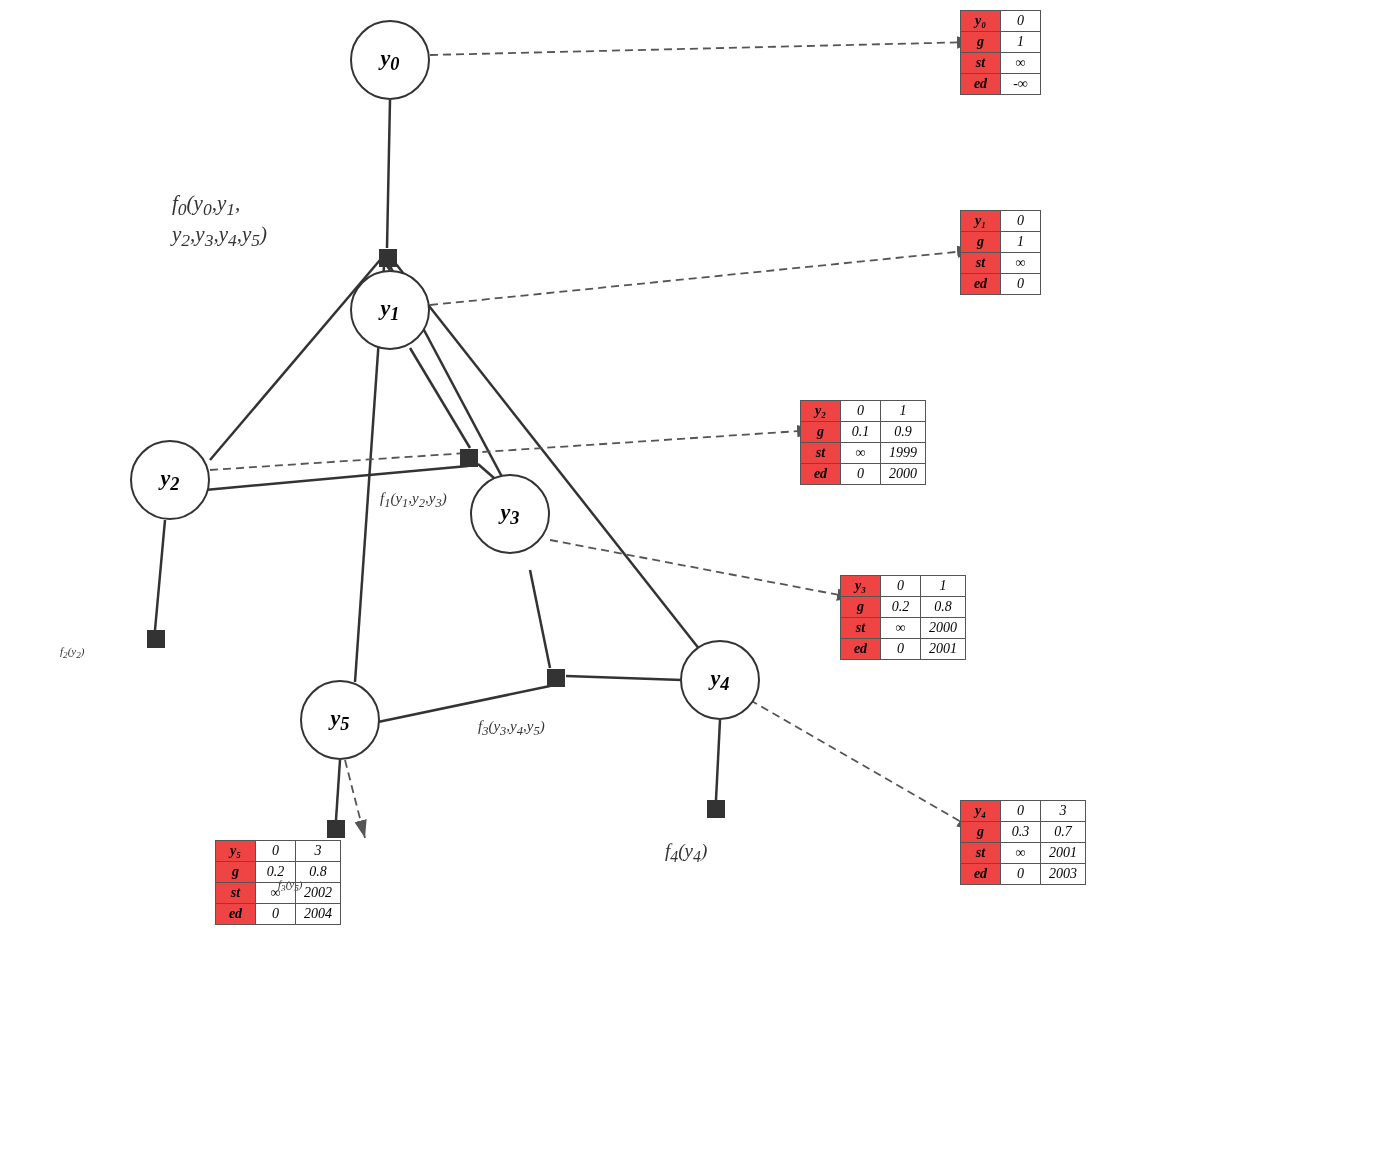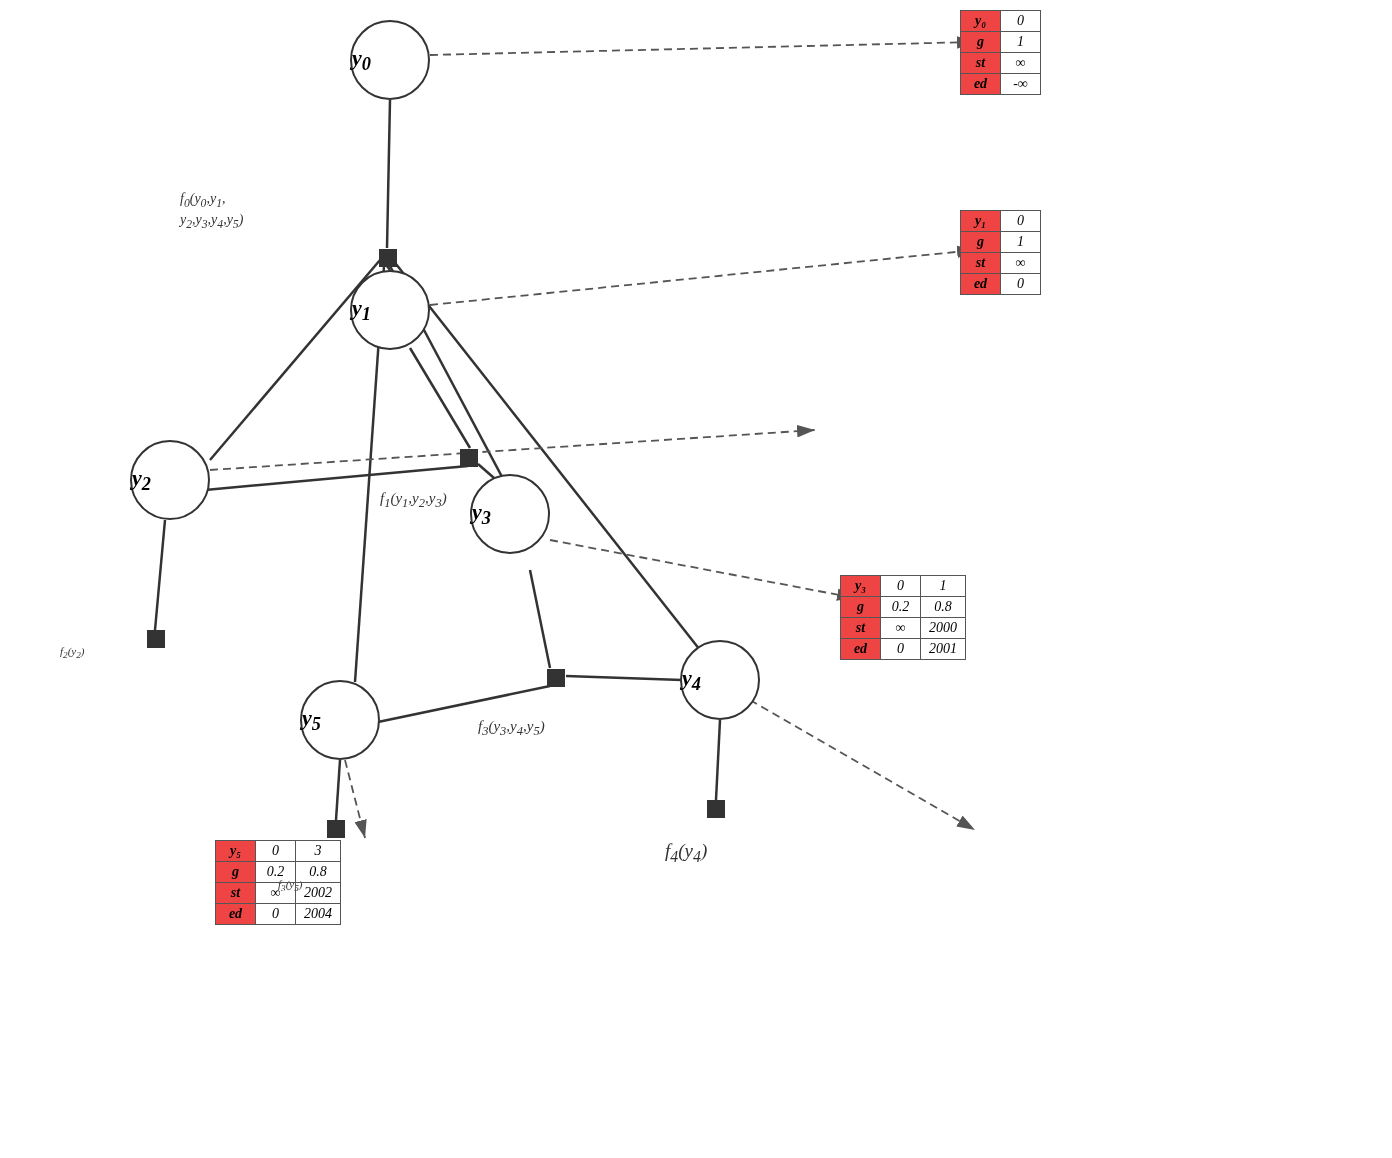--- a/index.html
+++ b/index.html
@@ -28,21 +28,21 @@
     }
 
     
     .node {
       position: absolute;
       border-radius: 50%;
       border: 2px solid #333;
       background: #fff;
       display: flex;
       align-items: center;
-      justify-content: flex-start;
+      justify-content: center;
       font-style: italic;
       font-size: 22px;
       font-weight: bold;
     }
 
     
     .sq-node {
       position: absolute;
       width: 18px;
       height: 18px;
@@ -162,21 +162,21 @@
   <div class="sq-node" style="left:460px; top:449px;"></div>
 
   <div class="sq-node" style="left:147px; top:630px;"></div>
 
   <div class="sq-node" style="left:327px; top:820px;"></div>
 
   <div class="sq-node" style="left:547px; top:669px;"></div>
 
   <div class="sq-node" style="left:707px; top:800px;"></div>
 
-  <div class="label" style="left:180px; top:190px; font-size:14px; line-height:1.3;">
+  <div class="label" style="left:172px; top:190px; font-size:21px; line-height:1.3;">
     <em>f</em><sub>0</sub>(<em>y</em><sub>0</sub>,<em>y</em><sub>1</sub>,<br>
     <em>y</em><sub>2</sub>,<em>y</em><sub>3</sub>,<em>y</em><sub>4</sub>,<em>y</em><sub>5</sub>)
   </div>
 
   <div class="label" style="left:380px; top:490px; font-size:15px;">
     <em>f</em><sub>1</sub>(<em>y</em><sub>1</sub>,<em>y</em><sub>2</sub>,<em>y</em><sub>3</sub>)
   </div>
 
   <div class="label" style="left:60px; top:645px; font-size:11px;">
     <em>f</em><sub>2</sub>(<em>y</em><sub>2</sub>)
@@ -229,20 +229,44 @@
           <td class="row-label">st</td>
           <td>∞</td>
         </tr>
     <tr>
           <td class="row-label">ed</td>
           <td>0</td>
         </tr>
   </tbody>
     </table>
 
+  <table class="info-table" style="left:800px; top:400px;">
+    <tbody>
+        <tr>
+          <td class="row-label">y₂</td>
+          <td>0</td>
+          <td>1</td>
+        </tr>
+    <tr>
+          <td class="row-label">g</td>
+          <td>0.1</td>
+          <td>0.9</td>
+        </tr>
+    <tr>
+          <td class="row-label">st</td>
+          <td>∞</td>
+          <td>1999</td>
+        </tr>
+    <tr>
+          <td class="row-label">ed</td>
+          <td>0</td>
+          <td>2000</td>
+        </tr>
+  </tbody>
+    </table>
 
   <table class="info-table" style="left:840px; top:575px;">
     <tbody>
         <tr>
           <td class="row-label">y₃</td>
           <td>0</td>
           <td>1</td>
         </tr>
     <tr>
           <td class="row-label">g</td>
@@ -280,14 +304,38 @@
           <td>2002</td>
         </tr>
     <tr>
           <td class="row-label">ed</td>
           <td>0</td>
           <td>2004</td>
         </tr>
   </tbody>
     </table>
 
+  <table class="info-table" style="left:960px; top:800px;">
+    <tbody>
+        <tr>
+          <td class="row-label">y₄</td>
+          <td>0</td>
+          <td>3</td>
+        </tr>
+    <tr>
+          <td class="row-label">g</td>
+          <td>0.3</td>
+          <td>0.7</td>
+        </tr>
+    <tr>
+          <td class="row-label">st</td>
+          <td>∞</td>
+          <td>2001</td>
+        </tr>
+    <tr>
+          <td class="row-label">ed</td>
+          <td>0</td>
+          <td>2003</td>
+        </tr>
+  </tbody>
+    </table>
 
 </div>
 
 </body></html>

